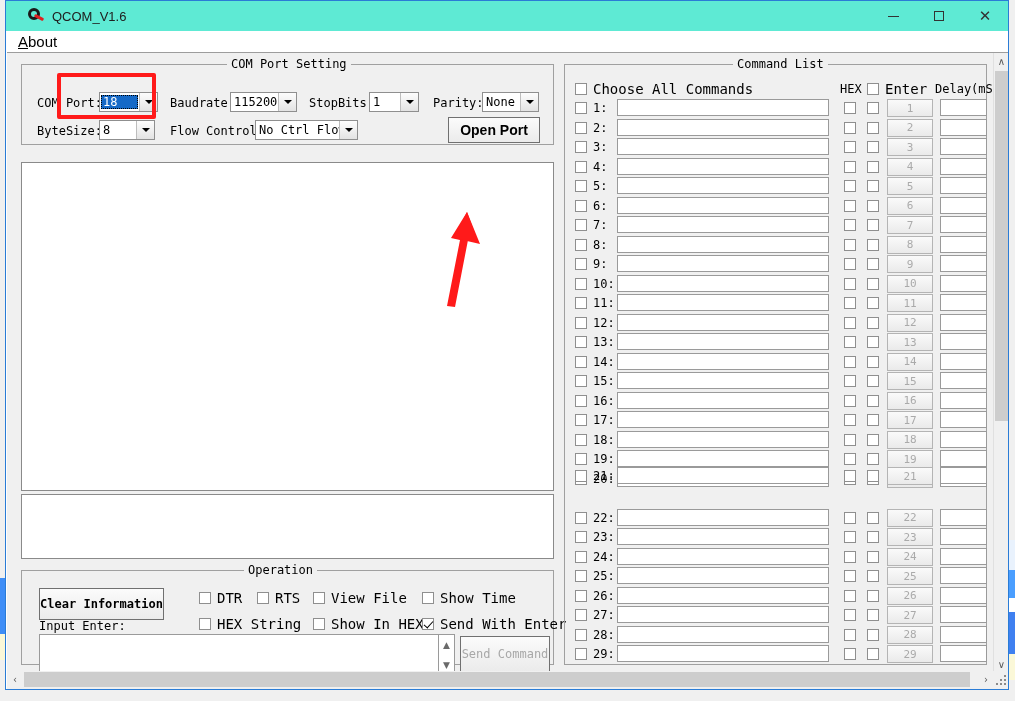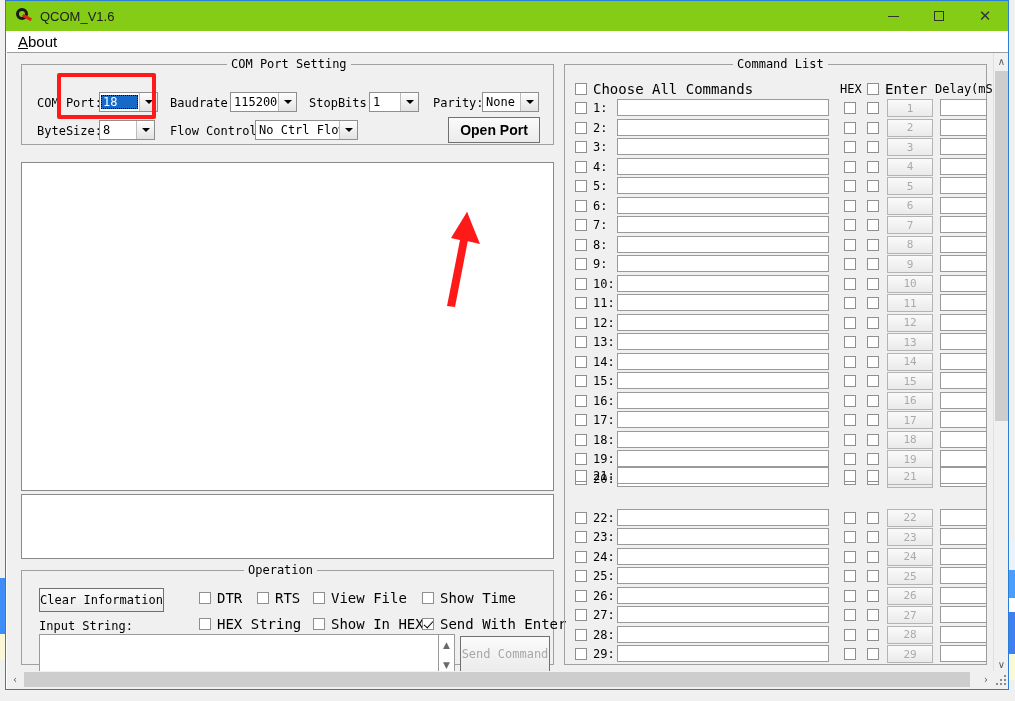--- a/index.html
+++ b/index.html
@@ -25,22 +25,22 @@
   
   .window {
     position: absolute; left: 5px; top: 0px;
     width: 1004px; height: 690px;
     background: #ffffff;
     border: 1px solid #2a7cd6;
     box-sizing: border-box;
   }
   
   .titlebar {
-    position: relative; height: 30px; background: #84cc16;
-    display: flex; align-items: center;
+    position: relative; height: 30px; background: #5eead4;
+    display: flex; align-items: center; padding-left: 12px;
   }
   .app-icon {
     margin-left: 9px; width: 18px; height: 18px;
     position: relative; flex: none;
   }
   .app-icon .q-body {
     position: absolute; left: 1px; top: 1px;
     width: 12px; height: 12px; border-radius: 50%;
     border: 3px solid #1a1a1a; box-sizing: border-box;
   }
@@ -342,22 +342,22 @@
 
       <div class="btn bold" style="left:426px; top:52px; width:92px; height:26px;">Open Port</div>
     </div>
 
     <div class="display" style="left:14px; top:109px; width:533px; height:329px;"></div>
     <div class="display" style="left:14px; top:441px; width:533px; height:65px;"></div>
 
     <div class="group" style="left:14px; top:517px; width:533px; height:95px;">
       <span class="caption" style="left:222px;">Operation</span>
 
-      <div class="btn" style="left:17px; top:17px; width:125px; height:24px;">Clear Information</div>
-      <span class="lbl" style="left:17px; top:48px;">Input String:</span>
+      <div class="btn" style="left:17px; top:17px; width:125px; height:32px;font-weight:bold;">Clear Information</div>
+      <span class="lbl" style="left:17px; top:48px;">Input Enter:</span>
 
       <div class="textbox" style="left:17px; top:63px; width:400px; height:43px;"></div>
       <div class="spinner" style="left:417px; top:63px;">
         <div>▲</div>
         <div>▼</div>
       </div>
       <div class="btn disabled" style="left:438px; top:65px; width:90px; height:36px;">Send Command</div>
 
       <div class="cb" style="left:177px; top:19px;">
             <span class="box"></span>

